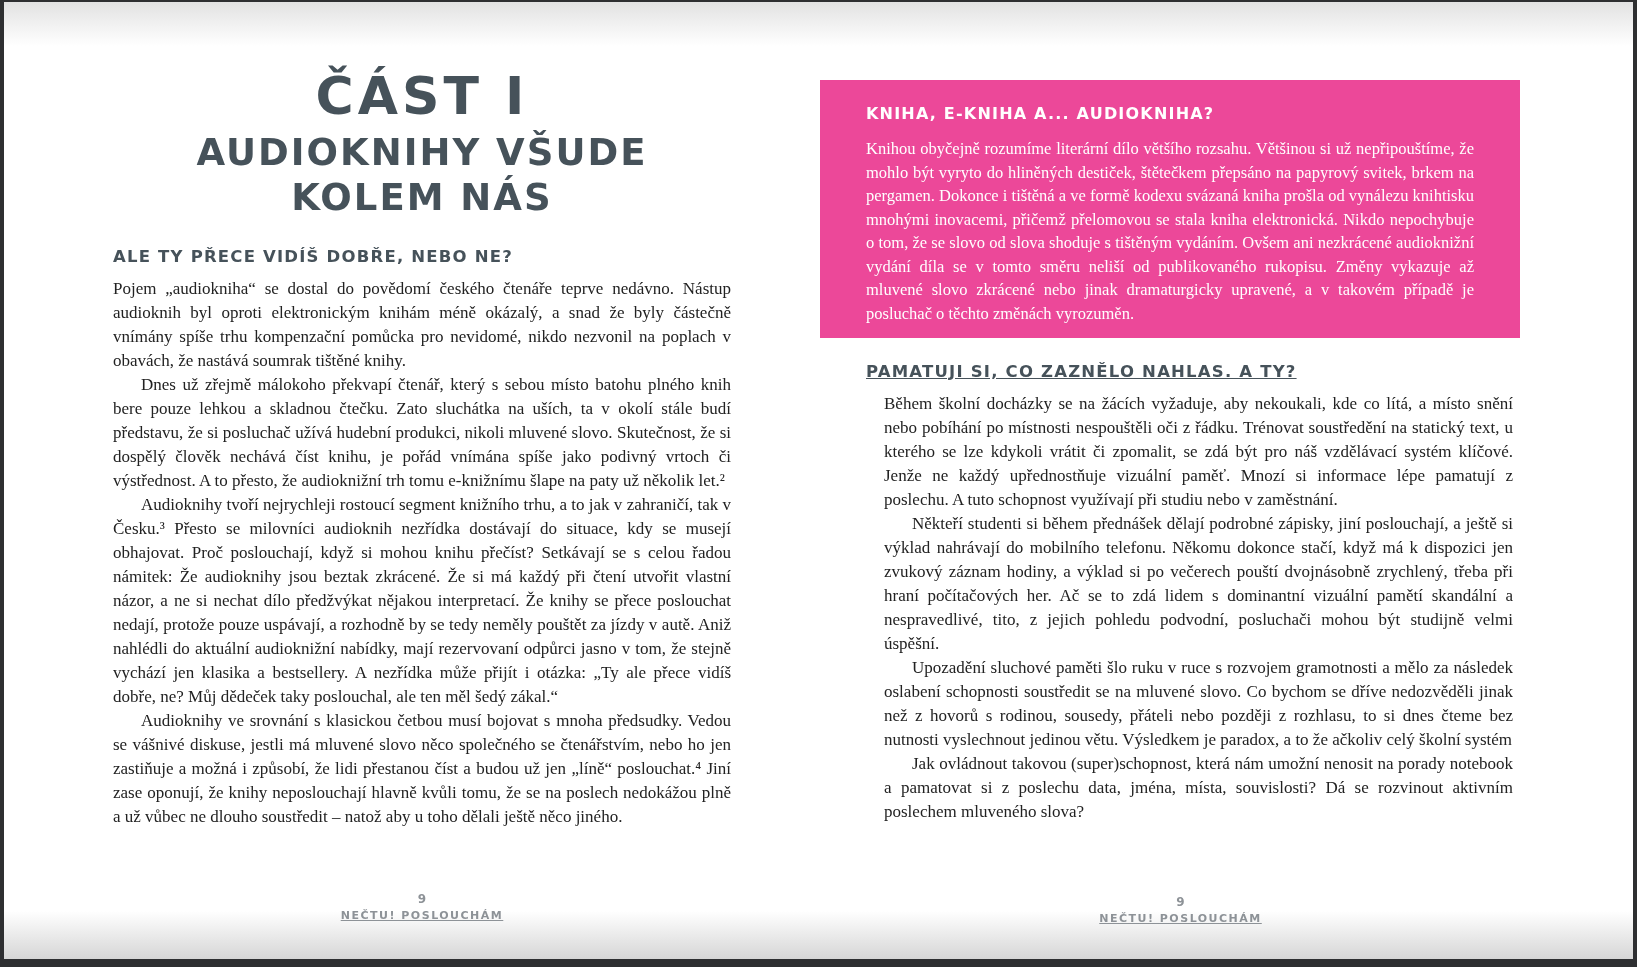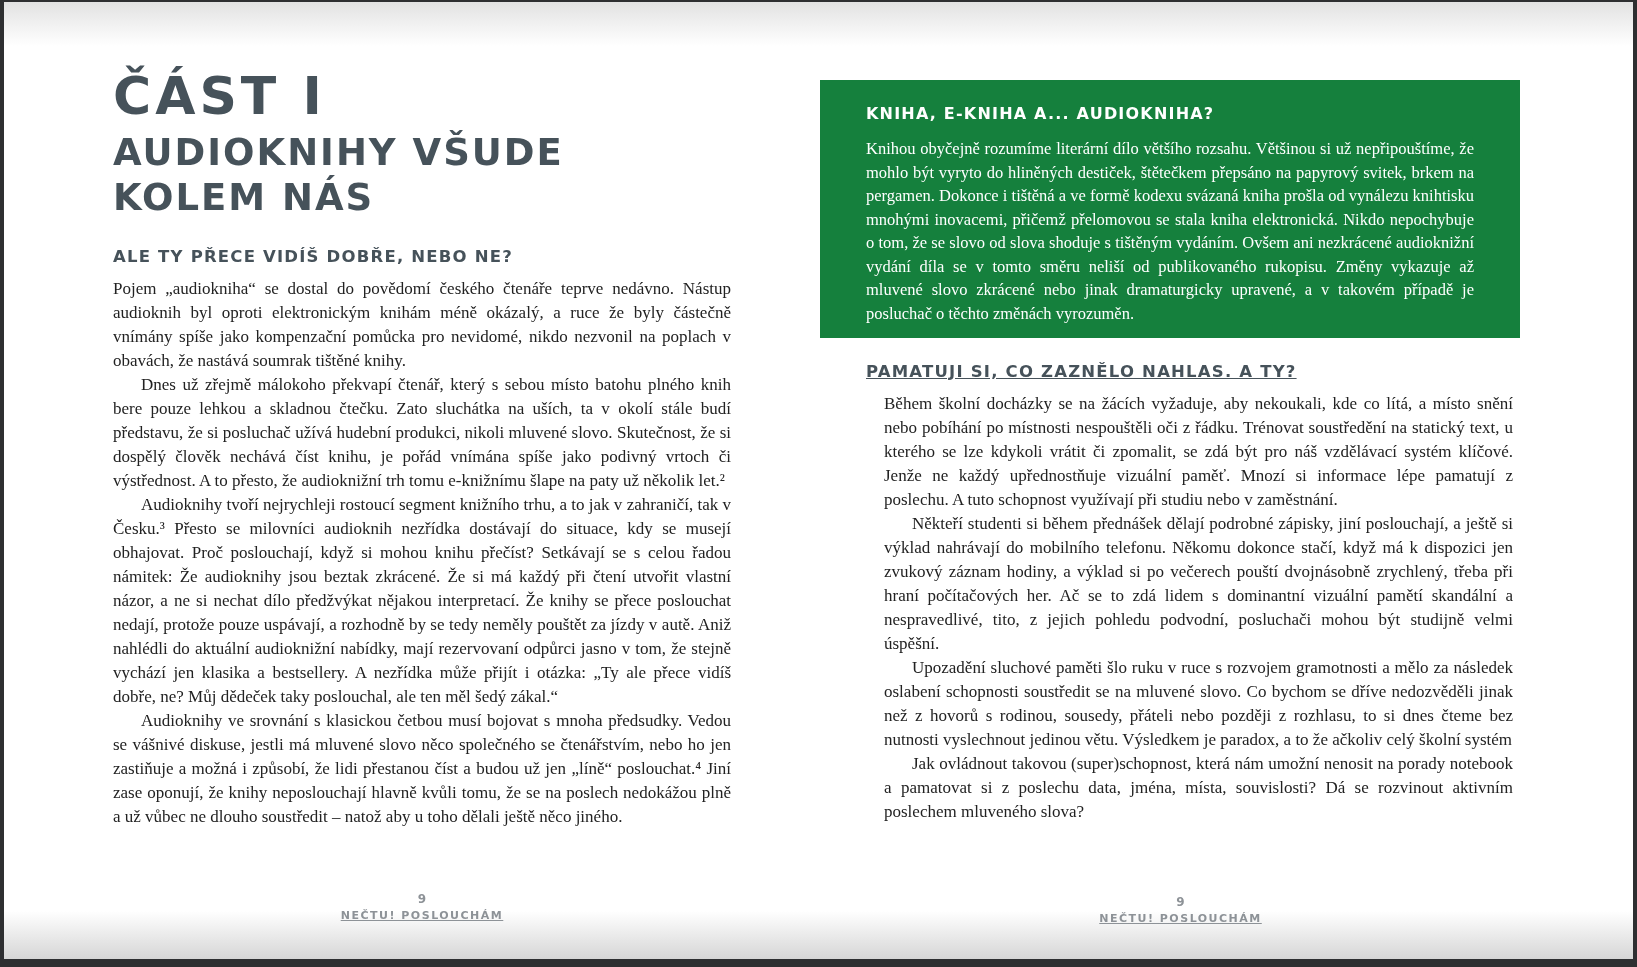--- a/index.html
+++ b/index.html
@@ -25,41 +25,41 @@
     background:linear-gradient(to bottom,#ffffff,#d6d6d6);
   }
 
   
   .comic{
     font-family:"DejaVu Sans", sans-serif;
     font-weight:bold;
     color:#46525a;
   }
 
-  .part-title-block{position:absolute;left:113px;top:68px;width:618px;text-align:left;}
+  .part-title-block{position:absolute;left:113px;top:68px;width:618px;text-align:center;}
   .part-title{font-size:52px;line-height:1.1;letter-spacing:4px;}
   .part-subtitle{font-size:37px;line-height:1.2;letter-spacing:2px;margin-top:6px;}
 
   .section-heading{
     font-size:16.5px;letter-spacing:1.2px;line-height:1.2;
   }
 
   .bodycol{position:absolute;color:#222222;font-size:17px;line-height:24px;text-align:justify;}
   .bodycol p{margin:0;text-indent:28px;}
   .bodycol p.first{text-indent:0;}
 
   .left-col{left:113px;width:618px;}
   .right-col{left:884px;width:629px;}
 
   .left-heading{position:absolute;left:113px;top:247px;}
   .left-body{top:277px;}
 
   .info-box{
     position:absolute;left:820px;top:80px;width:700px;height:258px;
-    background:#15803d;box-sizing:border-box;
+    background:#ec4899;box-sizing:border-box;
     padding:24px 46px 0 46px;
   }
   .info-box-heading{font-size:16px;letter-spacing:1.2px;color:#ffffff;}
   .info-box-body{
     margin-top:14px;color:#ffffff;font-size:16.5px;line-height:23.5px;
     text-align:justify;
   }
 
   .right-heading{position:absolute;left:866px;top:362px;text-decoration:underline;}
   .right-body{top:392px;}
@@ -83,21 +83,21 @@
   <div class="shade-bottom"></div>
 
   <div class="part-title-block">
     <div class="comic part-title">ČÁST I</div>
     <div class="comic part-subtitle">AUDIOKNIHY VŠUDE KOLEM NÁS</div>
   </div>
 
   <div class="comic section-heading left-heading">ALE TY PŘECE VIDÍŠ DOBŘE, NEBO NE?</div>
 
   <div class="bodycol left-col left-body">
-    <p class="first">Pojem „audiokniha“ se dostal do povědomí českého čtenáře teprve nedávno. Nástup audioknih byl oproti elektronickým knihám méně okázalý, a ruce že byly částečně vnímány spíše jako kompenzační pomůcka pro nevidomé, nikdo nezvonil na poplach v obavách, že nastává soumrak tištěné knihy.</p>
+    <p class="first">Pojem „audiokniha“ se dostal do povědomí českého čtenáře teprve nedávno. Nástup audioknih byl oproti elektronickým knihám méně okázalý, a snad že byly částečně vnímány spíše trhu kompenzační pomůcka pro nevidomé, nikdo nezvonil na poplach v obavách, že nastává soumrak tištěné knihy.</p>
     <p>Dnes už zřejmě málokoho překvapí čtenář, který s sebou místo batohu plného knih bere pouze lehkou a skladnou čtečku. Zato sluchátka na uších, ta v okolí stále budí představu, že si posluchač užívá hudební produkci, nikoli mluvené slovo. Skutečnost, že si dospělý člověk nechává číst knihu, je pořád vnímána spíše jako podivný vrtoch či výstřednost. A to přesto, že audioknižní trh tomu e-knižnímu šlape na paty už několik let.²</p>
     <p>Audioknihy tvoří nejrychleji rostoucí segment knižního trhu, a to jak v zahraničí, tak v Česku.³ Přesto se milovníci audioknih nezřídka dostávají do situace, kdy se musejí obhajovat. Proč poslouchají, když si mohou knihu přečíst? Setkávají se s celou řadou námitek: Že audioknihy jsou beztak zkrácené. Že si má každý při čtení utvořit vlastní názor, a ne si nechat dílo předžvýkat nějakou interpretací. Že knihy se přece poslouchat nedají, protože pouze uspávají, a rozhodně by se tedy neměly pouštět za jízdy v autě. Aniž nahlédli do aktuální audioknižní nabídky, mají rezervovaní odpůrci jasno v tom, že stejně vychází jen klasika a bestsellery. A nezřídka může přijít i otázka: „Ty ale přece vidíš dobře, ne? Můj dědeček taky poslouchal, ale ten měl šedý zákal.“</p>
     <p>Audioknihy ve srovnání s klasickou četbou musí bojovat s mnoha předsudky. Vedou se vášnivé diskuse, jestli má mluvené slovo něco společného se čtenářstvím, nebo ho jen zastiňuje a možná i způsobí, že lidi přestanou číst a budou už jen „líně“ poslouchat.⁴ Jiní zase oponují, že knihy neposlouchají hlavně kvůli tomu, že se na poslech nedokážou plně a už vůbec ne dlouho soustředit – natož aby u toho dělali ještě něco jiného.</p>
   </div>
 
   <div class="footer footer-left">
     <div class="pagenum">9</div>
     <div class="running">NEČTU! POSLOUCHÁM</div>
   </div>
 

